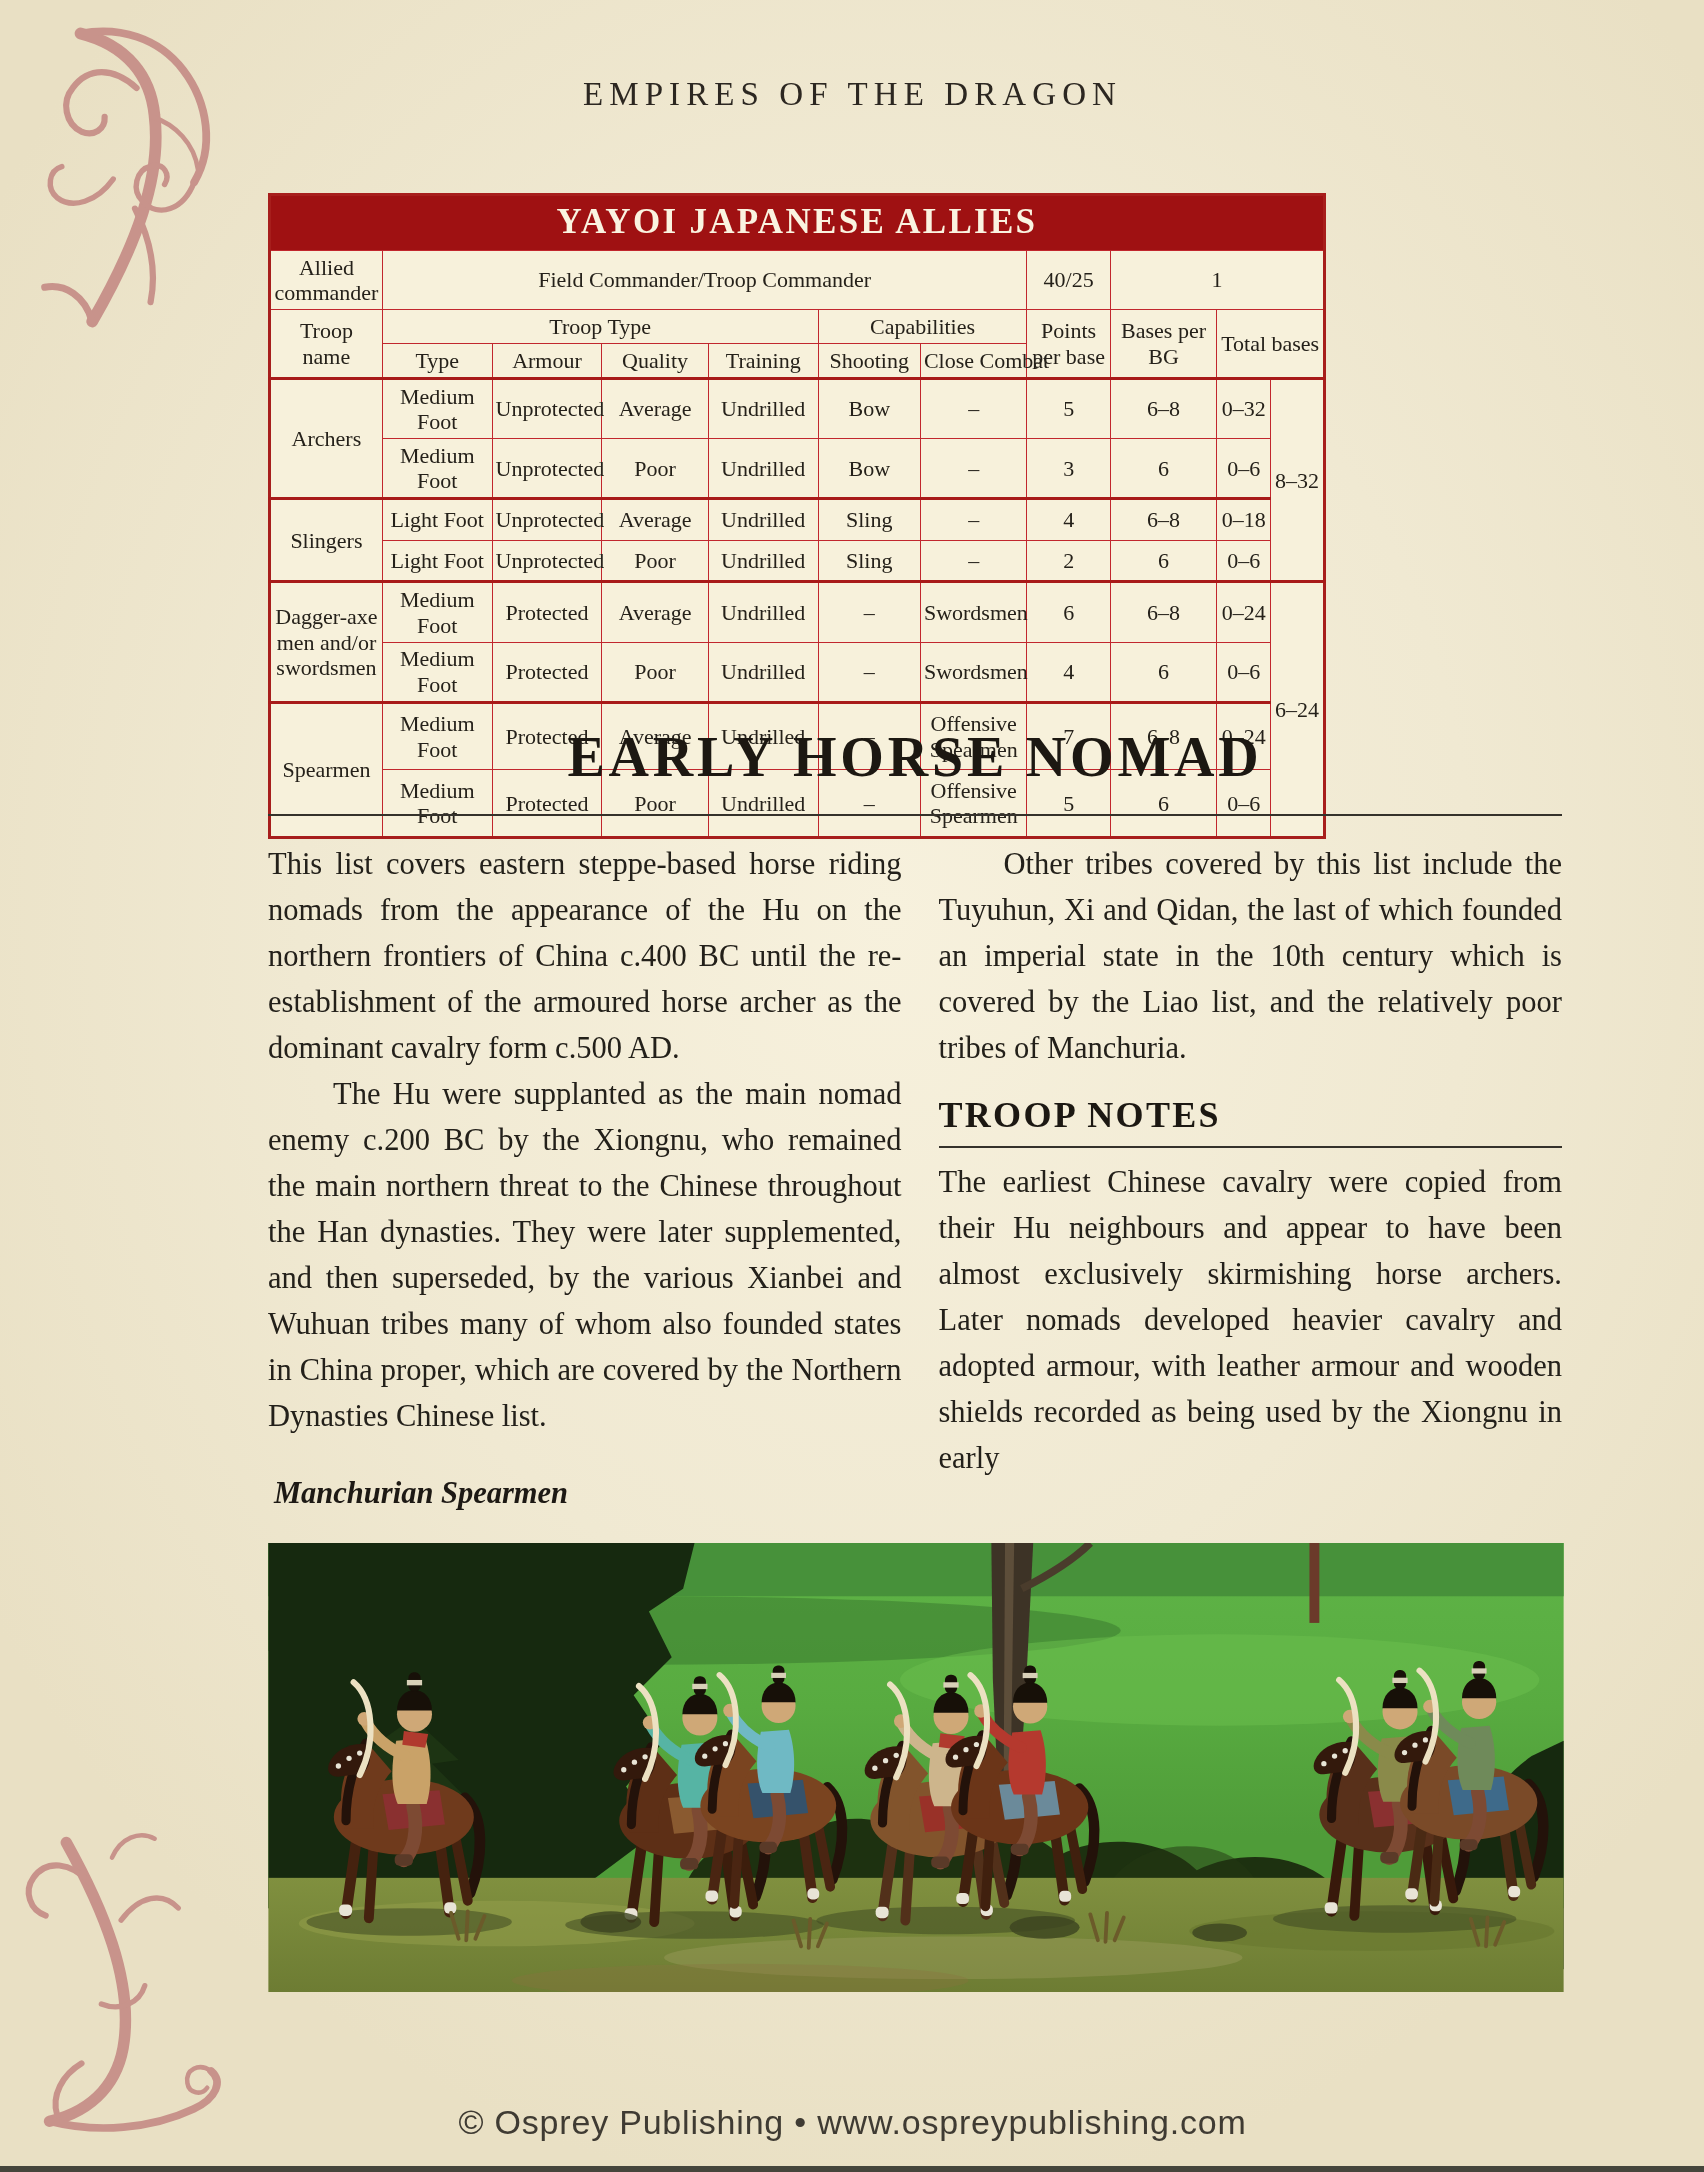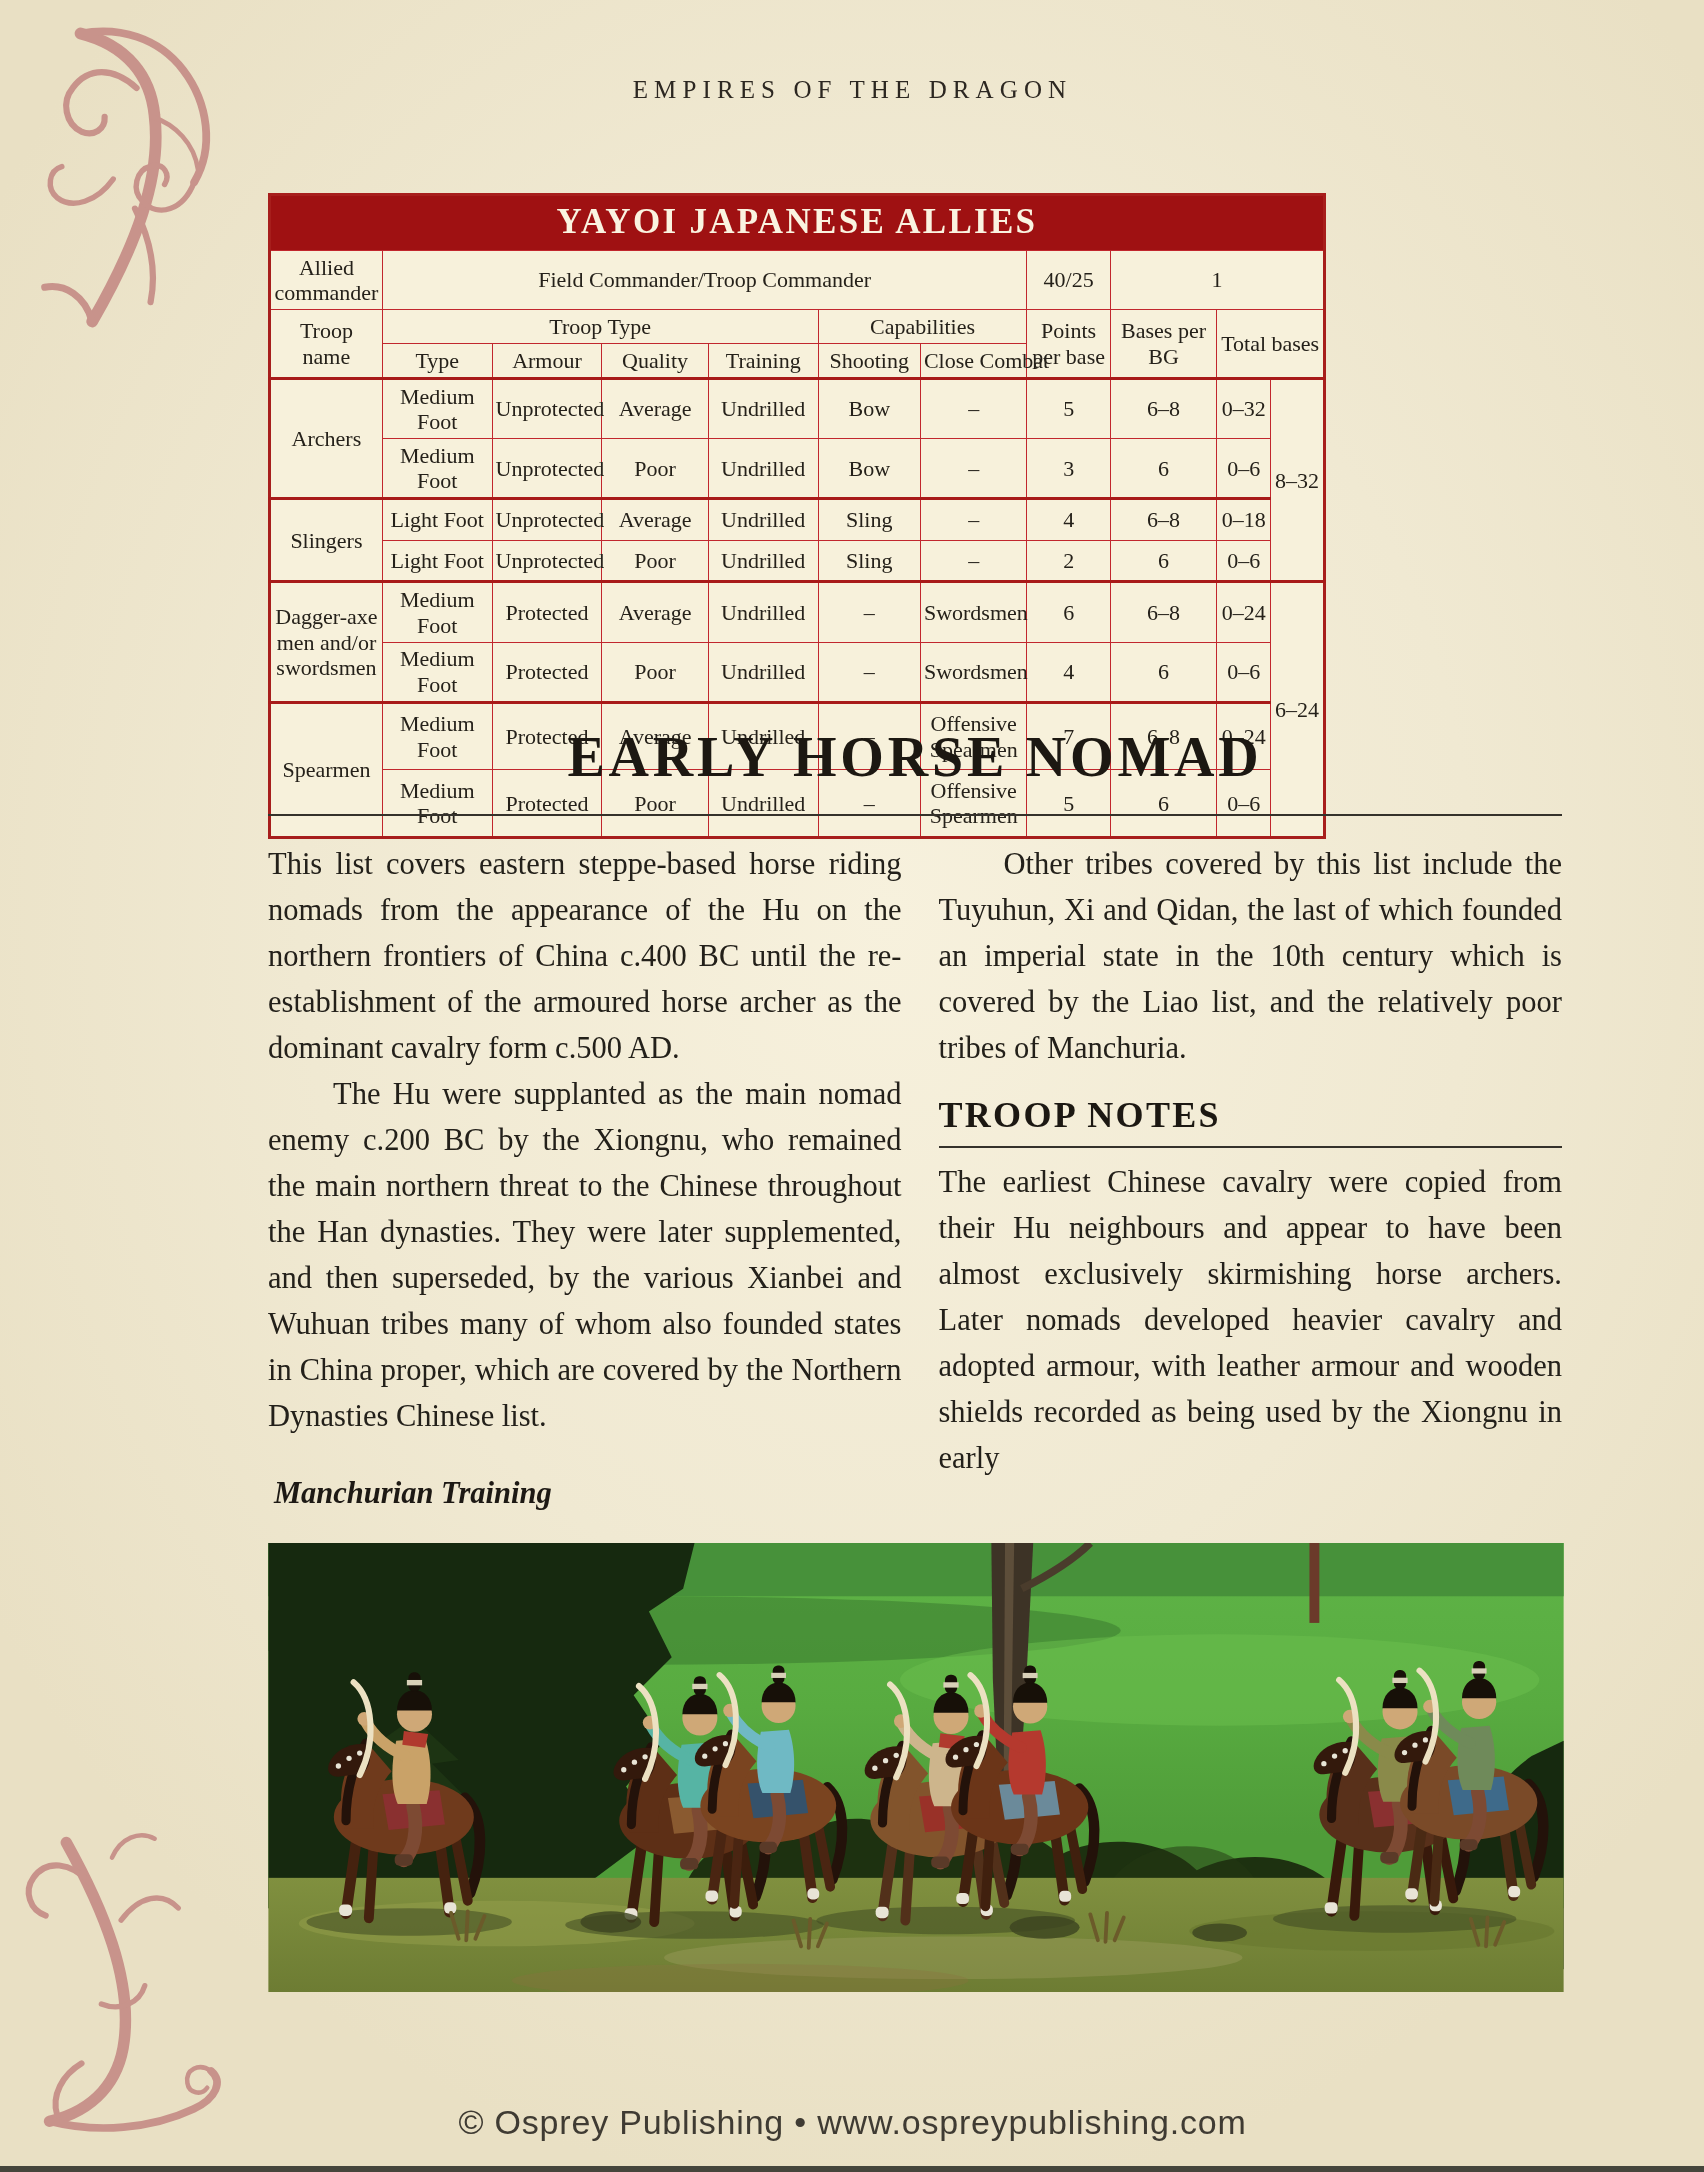--- a/index.html
+++ b/index.html
@@ -11,21 +11,21 @@
     color:#272217;
     overflow:hidden;
   }
   
   .ornament{position:absolute;pointer-events:none;}
   .ornament-top{left:17px;top:13.7px;width:236px;height:327px;}
   .ornament-bottom{left:-6.1px;top:1812px;width:236px;height:358px;}
   
   .running-header{
     position:absolute;top:76px;left:0;width:100%;
-    text-align:center;font-size:25px;letter-spacing:6.1px;color:#2c2721;
+    text-align:center;font-size:33px;letter-spacing:6.1px;color:#2c2721;
   }
   
   .table-wrap{position:absolute;left:268px;top:193px;width:1058px;}
   table.ally{
     width:100%;border-collapse:collapse;background:#f7f1db;
     border:3.8px solid #a71e1c;table-layout:fixed;
   }
   table.ally th, table.ally td{
     border:1.5px solid #c1272d;
     text-align:center;vertical-align:middle;
@@ -267,21 +267,21 @@
       <p class="indent">The Hu were supplanted as the main nomad enemy c.200 BC by the Xiongnu, who remained the main northern threat to the Chinese throughout the Han dynasties. They were later supplemented, and then superseded, by the various Xianbei and Wuhuan tribes many of whom also founded states in China proper, which are covered by the Northern Dynasties Chinese list.</p>
     </div>
     <div class="col col-right">
       <p class="indent">Other tribes covered by this list include the Tuyuhun, Xi and Qidan, the last of which founded an imperial state in the 10th century which is covered by the Liao list, and the relatively poor tribes of Manchuria.</p>
       <div class="troop-notes-head">TROOP NOTES</div>
       <hr class="troop-notes-rule">
       <p>The earliest Chinese cavalry were copied from their Hu neighbours and appear to have been almost exclusively skirmishing horse archers. Later nomads developed heavier cavalry and adopted armour, with leather armour and wooden shields recorded as being used by the Xiongnu in early</p>
     </div>
   </div>
 
-  <div class="photo-caption">Manchurian Training</div>
+  <div class="photo-caption">Manchurian Spearmen</div>
 
   <div class="photo">
     <svg viewBox="0 0 1702 590">
       <defs>
         <linearGradient id="meadow" x1="0" y1="0" x2="0" y2="1">
           <stop offset="0" stop-color="#5fb447"></stop>
           <stop offset="0.45" stop-color="#58ab40"></stop>
           <stop offset="0.8" stop-color="#4f9c39"></stop>
         </linearGradient>
         <linearGradient id="grass" x1="0" y1="0" x2="0" y2="1">

